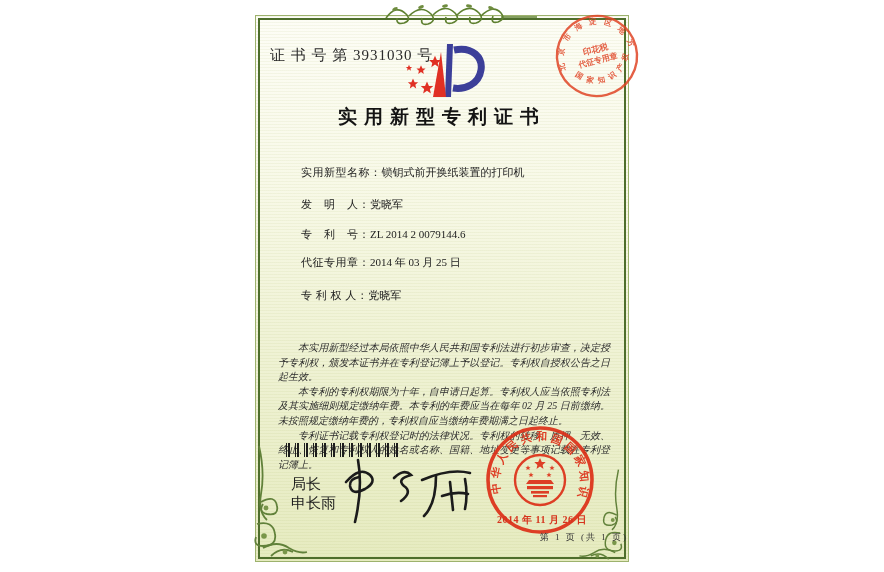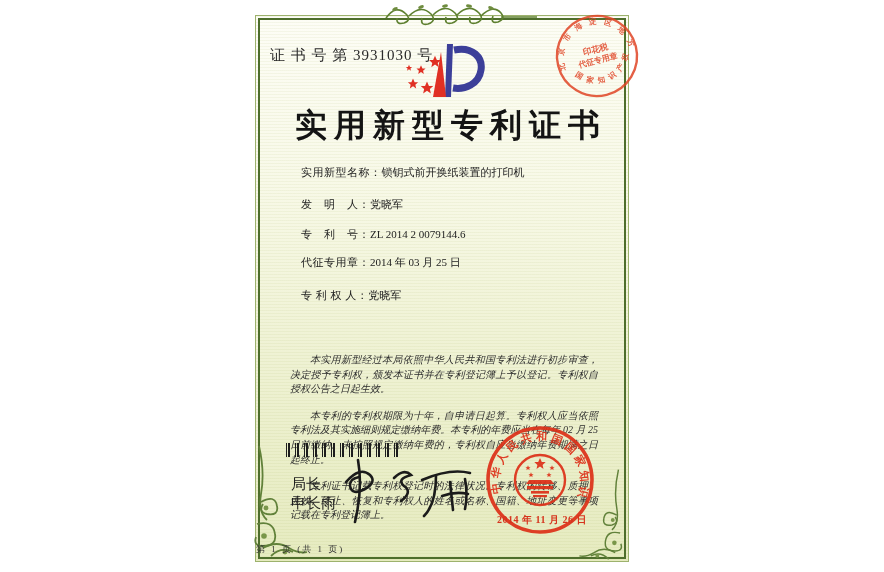--- a/index.html
+++ b/index.html
@@ -6,36 +6,36 @@
   .stage{position:relative;width:884px;height:572px;background:#ffffff;overflow:hidden;
          font-family:"Liberation Serif","DejaVu Serif",serif;}
   .page{position:absolute;left:255px;top:15px;width:372px;height:545px;
         border:1px solid #9db26d;
         background:
           repeating-linear-gradient(180deg, rgba(150,165,70,0.08) 0 1px, rgba(0,0,0,0) 1px 3px),
           linear-gradient(180deg,#fdfdf6 0%,#f8f9e8 30%,#eff2d4 62%,#e6ebc0 100%);}
   .frame{position:absolute;left:2px;top:2px;right:2px;bottom:2px;border:2px solid #4e6e2c;pointer-events:none;}
   .certno{position:absolute;left:14px;top:30px;font-size:15px;color:#2a2a2a;letter-spacing:1px;}
   .logo{position:absolute;left:145px;top:24px;width:84px;height:60px;}
-  .title{position:absolute;left:0;top:88px;width:100%;
-         font-size:32px;font-weight:bold;color:#141414;letter-spacing:7px;padding-left:39px;}
+  .title{position:absolute;left:0;top:88px;width:100%;text-align:center;
+         font-size:19px;font-weight:bold;color:#141414;letter-spacing:7px;}
   .fieldrow{position:absolute;left:23px;font-size:11px;color:#222;white-space:nowrap;margin-left:22px;}
   .fieldrow .lab{letter-spacing:0.5px;}
   .paras{position:absolute;left:22px;top:325px;width:332px;font-size:10px;line-height:14.6px;
          color:#2d2d2d;text-align:justify;font-style:italic;}
-  .paras p{margin:12px;text-indent:2em;}
+  .paras p{margin:0;text-indent:2em;}
   .barcode{position:absolute;left:30px;top:427px;width:112px;height:14px;
            background:repeating-linear-gradient(90deg,#1d1d1d 0 1px,transparent 1px 2px,#1d1d1d 2px 4px,transparent 4px 6px,#1d1d1d 6px 6.5px,transparent 6.5px 9px);}
   .director{position:absolute;left:35px;top:459px;font-size:15px;font-weight:normal;color:#1c1c1c;line-height:19px;}
   .sig{position:absolute;left:62px;top:436px;width:170px;height:78px;}
   .seal{position:absolute;left:226px;top:406px;width:116px;height:116px;opacity:0.92;}
   .sealdate{position:absolute;left:224px;top:497px;width:124px;text-align:center;
             font-size:10px;color:#d6341d;letter-spacing:0.5px;font-weight:bold;}
   .taxstamp{position:absolute;left:294px;top:-7px;width:94px;height:94px;opacity:0.85;transform:rotate(-14deg);}
-  .footer{position:absolute;left:0;top:515px;width:100%;text-align:left;font-size:9px;color:#333;letter-spacing:2px;margin-top:12px;}
+  .footer{position:absolute;left:0;top:515px;width:100%;text-align:right;font-size:9px;color:#333;letter-spacing:2px;}
   .vine{position:absolute;left:125px;top:-16px;width:158px;height:30px;}
   .flourishL{position:absolute;left:-9px;top:428px;width:62px;height:118px;}
   .flourishR{position:absolute;left:318px;top:452px;width:58px;height:96px;transform:scaleX(-1);}
 </style>
 </head>
 <body>
 
 <div class="stage">
   <div class="page">
     <div class="frame"></div>

